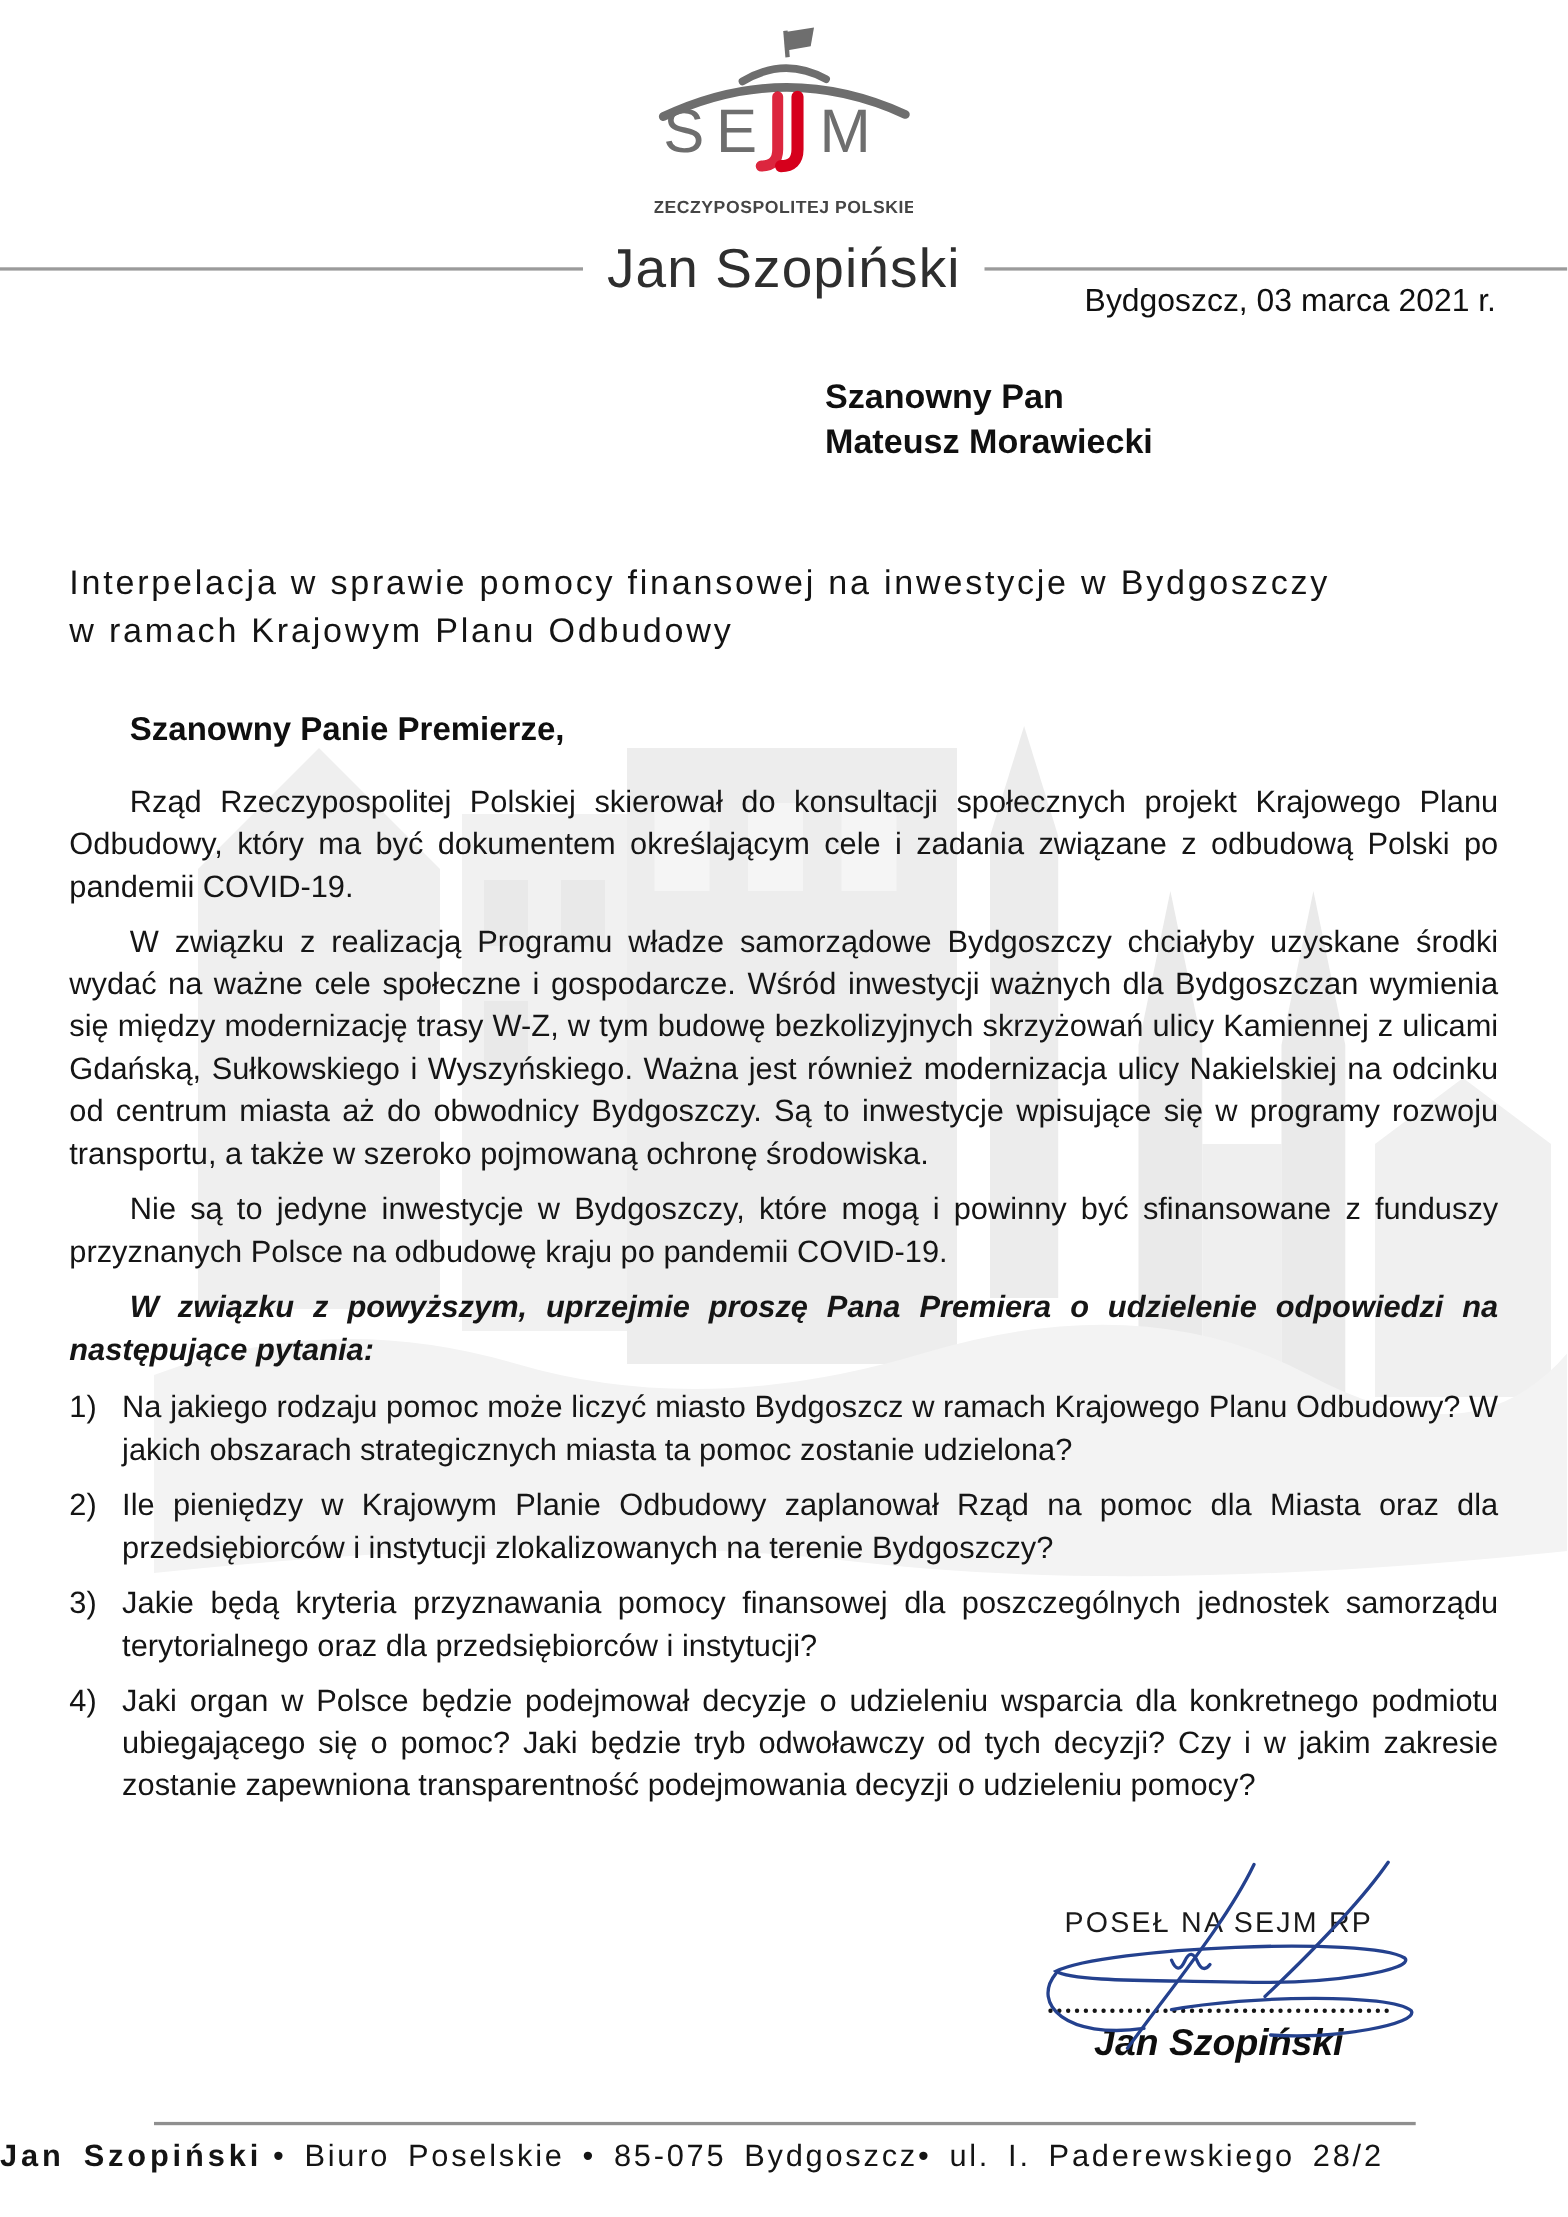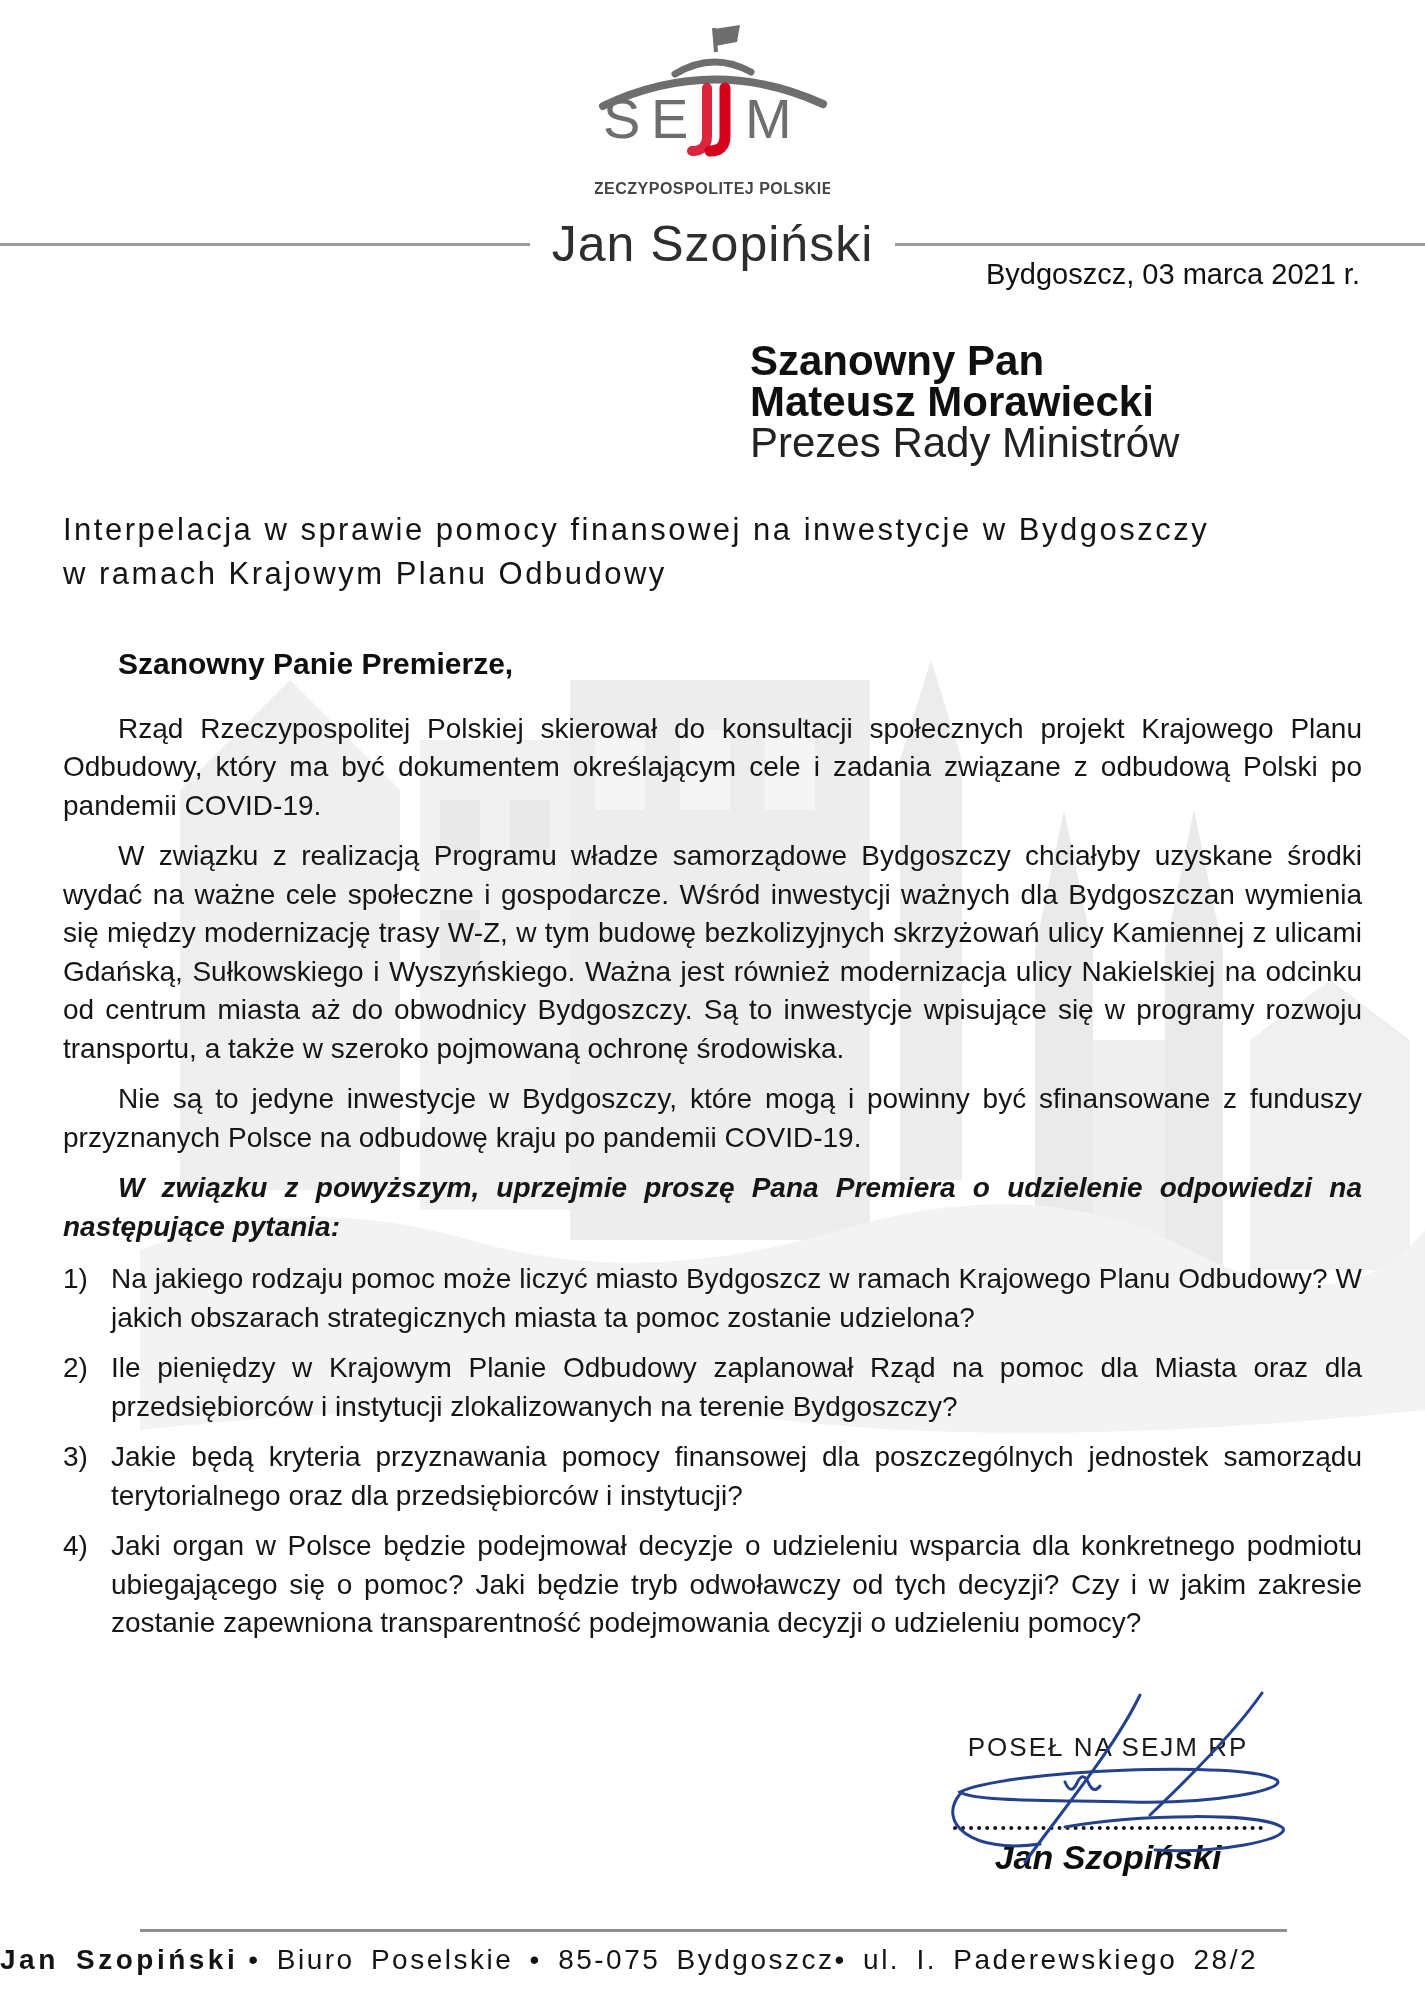--- a/index.html
+++ b/index.html
@@ -12,21 +12,21 @@
   .logo{position:absolute;left:595px;top:18px;width:235px;height:198px;}
   .logo text{font-family:"Liberation Sans",sans-serif;}
   .logo .big{font-size:56px;font-weight:400;}
   .logo .sub{font-size:16px;font-weight:700;letter-spacing:.5px;fill:#454545;}
   .name-row{position:absolute;left:0;top:214px;width:1425px;height:60px;
             display:flex;align-items:center;}
   .name-row .rule{flex:1;height:3px;background:#9b9b9b;}
   .name-row .sender{padding:0 22px;font-size:50px;font-weight:400;letter-spacing:1px;color:#2e2e2e;white-space:nowrap;}
   .date{position:absolute;top:258px;right:65px;font-size:29px;color:#101010;text-align:center;}
   
-  .recipient{position:absolute;left:750px;top:340px;line-height:41px;font-size:42px;}
+  .recipient{position:absolute;left:750px;top:340px;line-height:41px;font-size:31px;}
   .recipient .b{font-weight:700;color:#101010;}
   .recipient .n{font-weight:400;color:#222;}
   
   .subject{position:absolute;left:63px;top:508px;width:1299px;
            font-size:31px;letter-spacing:2.5px;line-height:44px;color:#141414;}
   
   .body{position:absolute;left:63px;top:645px;width:1299px;font-size:28px;line-height:38.5px;}
   .salut{font-weight:700;font-size:30px;margin:0 0 26px 55px;color:#0f0f0f;}
   .para{margin:12px 0 0 0;text-align:justify;text-indent:55px;}
   .para.first{margin-top:0;}
@@ -97,21 +97,20 @@
     <div class="rule"></div>
     <div class="sender">Jan Szopiński</div>
     <div class="rule"></div>
   </div>
 
   <div class="date layer">Bydgoszcz, 03 marca 2021 r.</div>
 
   <div class="recipient layer">
     <div class="b">Szanowny Pan</div>
     <div class="b">Mateusz Morawiecki</div>
-    <div class="n">Prezes Rady Ministrów</div>
   </div>
 
   <div class="subject layer">
     <div>Interpelacja w sprawie pomocy finansowej na inwestycje w Bydgoszczy</div>
     <div>w ramach Krajowym Planu Odbudowy</div>
   </div>
 
   <div class="body layer">
     <div class="salut">Szanowny Panie Premierze,</div>
     <p class="para first">Rząd Rzeczypospolitej Polskiej skierował do konsultacji społecznych projekt Krajowego Planu Odbudowy, który ma być dokumentem określającym cele i zadania związane z odbudową Polski po pandemii COVID-19.</p>

